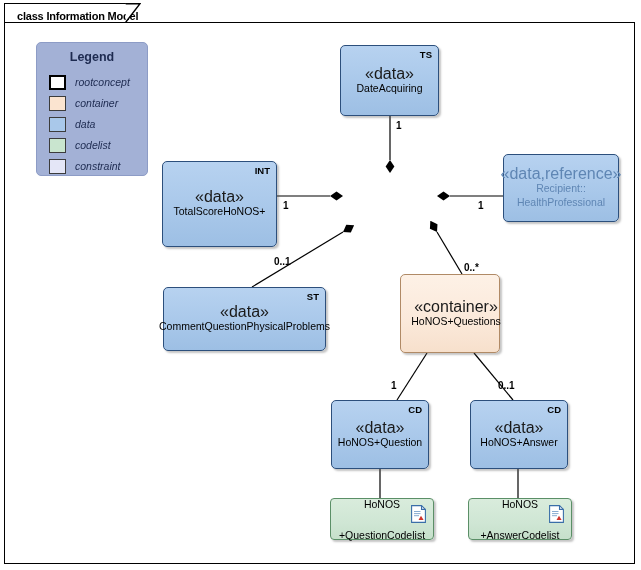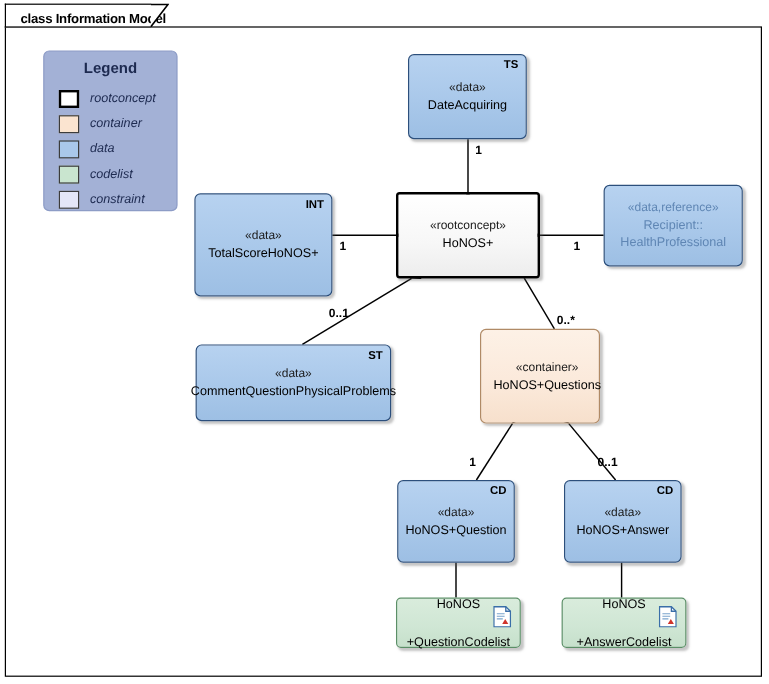--- a/index.html
+++ b/index.html
@@ -137,21 +137,21 @@
     background: linear-gradient(to bottom, #d9ecdc 0%, #cfe6d4 60%, #c6e0cb 100%);
     border-color: #5b8f67;
     border-radius: 4px;
     gap: 17px;
   }
   .node.reference .stereo,
   .node.reference .nm {
     color: #5f86b4;
   }
   .stereo {
-    font-size: 10px;
+    font-size: 16px;
     color: #1a1a1a;
     line-height: 14px;
   }
   .nm {
     font-size: 10.5px;
     font-weight: normal;
     color: #000000;
     line-height: 14px;
   }
   .corner-tag {
@@ -259,24 +259,20 @@
       </div>
     </div>
   </div>
 
   <div class="node data" style="left:340px; top:45px; width:99px; height:71px;">
     <span class="corner-tag">TS</span>
     <span class="stereo">«data»</span>
     <span class="nm">DateAcquiring</span>
   </div>
 
-  <div class="node root" style="left:330px; top:160px; width:120px; height:72px;">
-    <span class="stereo">«rootconcept»</span>
-    <span class="nm">HoNOS+</span>
-  </div>
 
   <div class="node data" style="left:162px; top:161px; width:115px; height:86px;">
     <span class="corner-tag">INT</span>
     <span class="stereo">«data»</span>
     <span class="nm">TotalScoreHoNOS+</span>
   </div>
 
   <div class="node data reference" style="left:503px; top:154px; width:116px; height:68px;text-align:right;">
     <span class="stereo">«data,reference»</span>
     <span class="nm">Recipient::</span>

